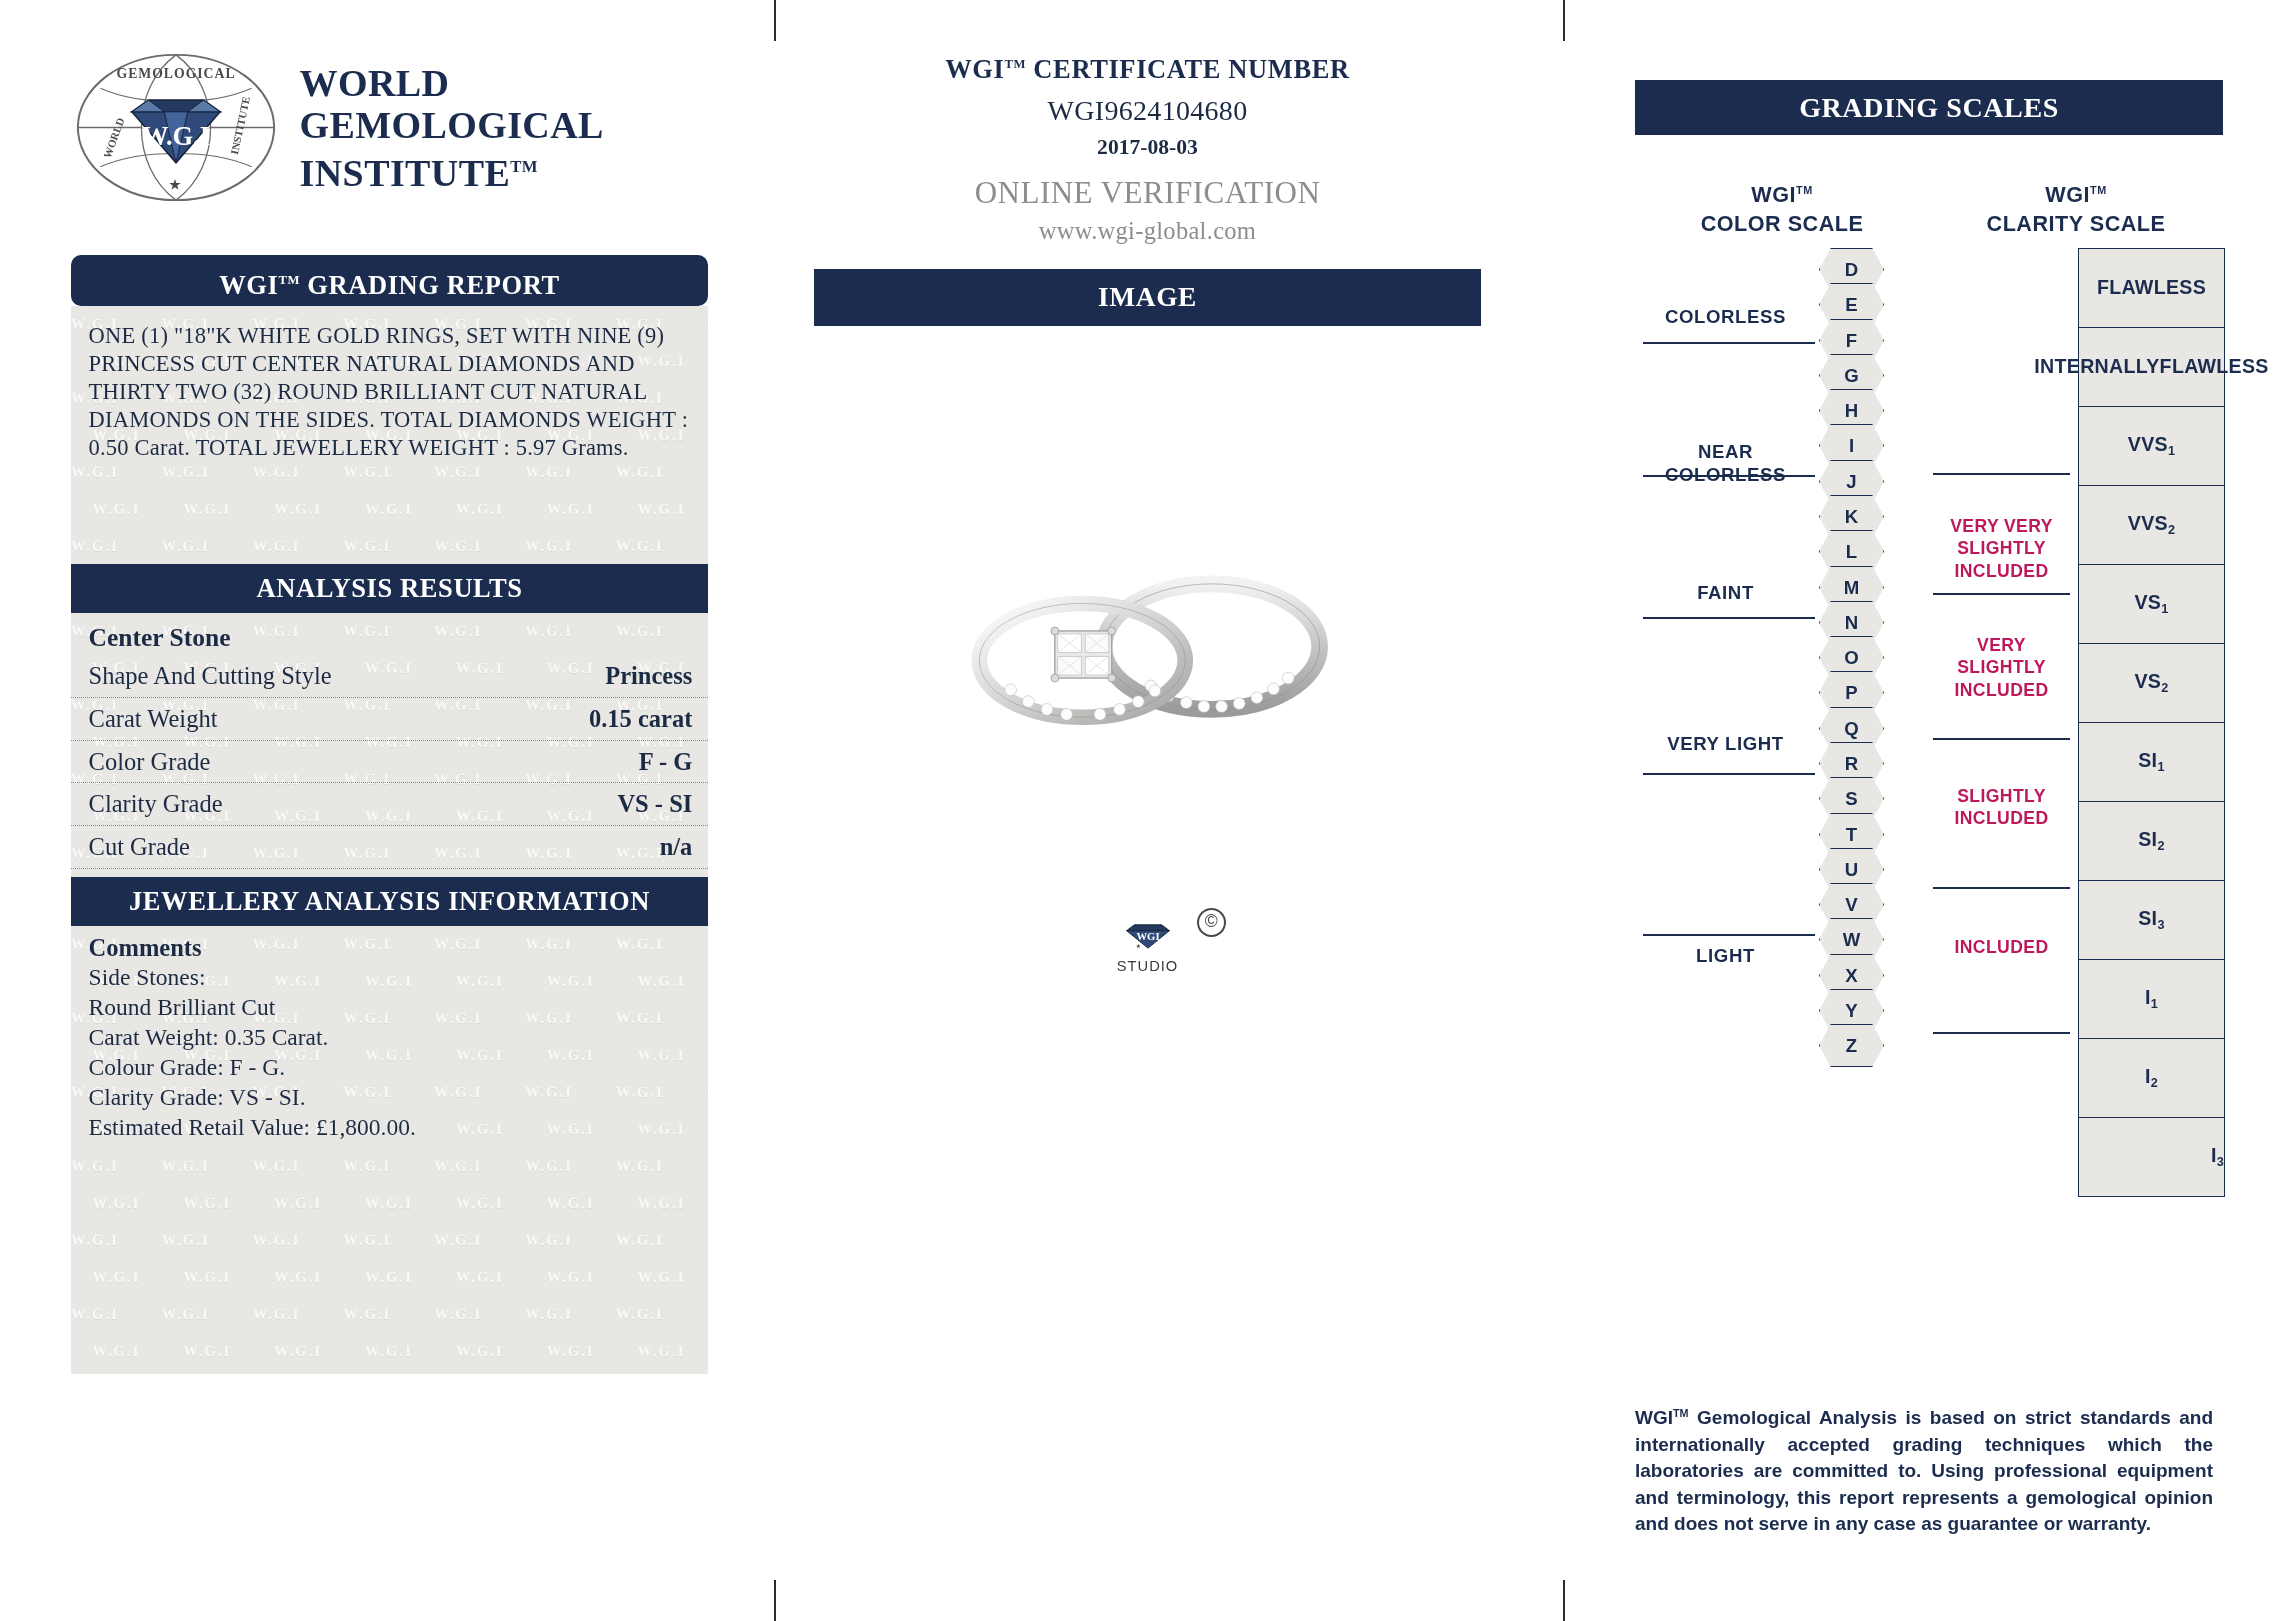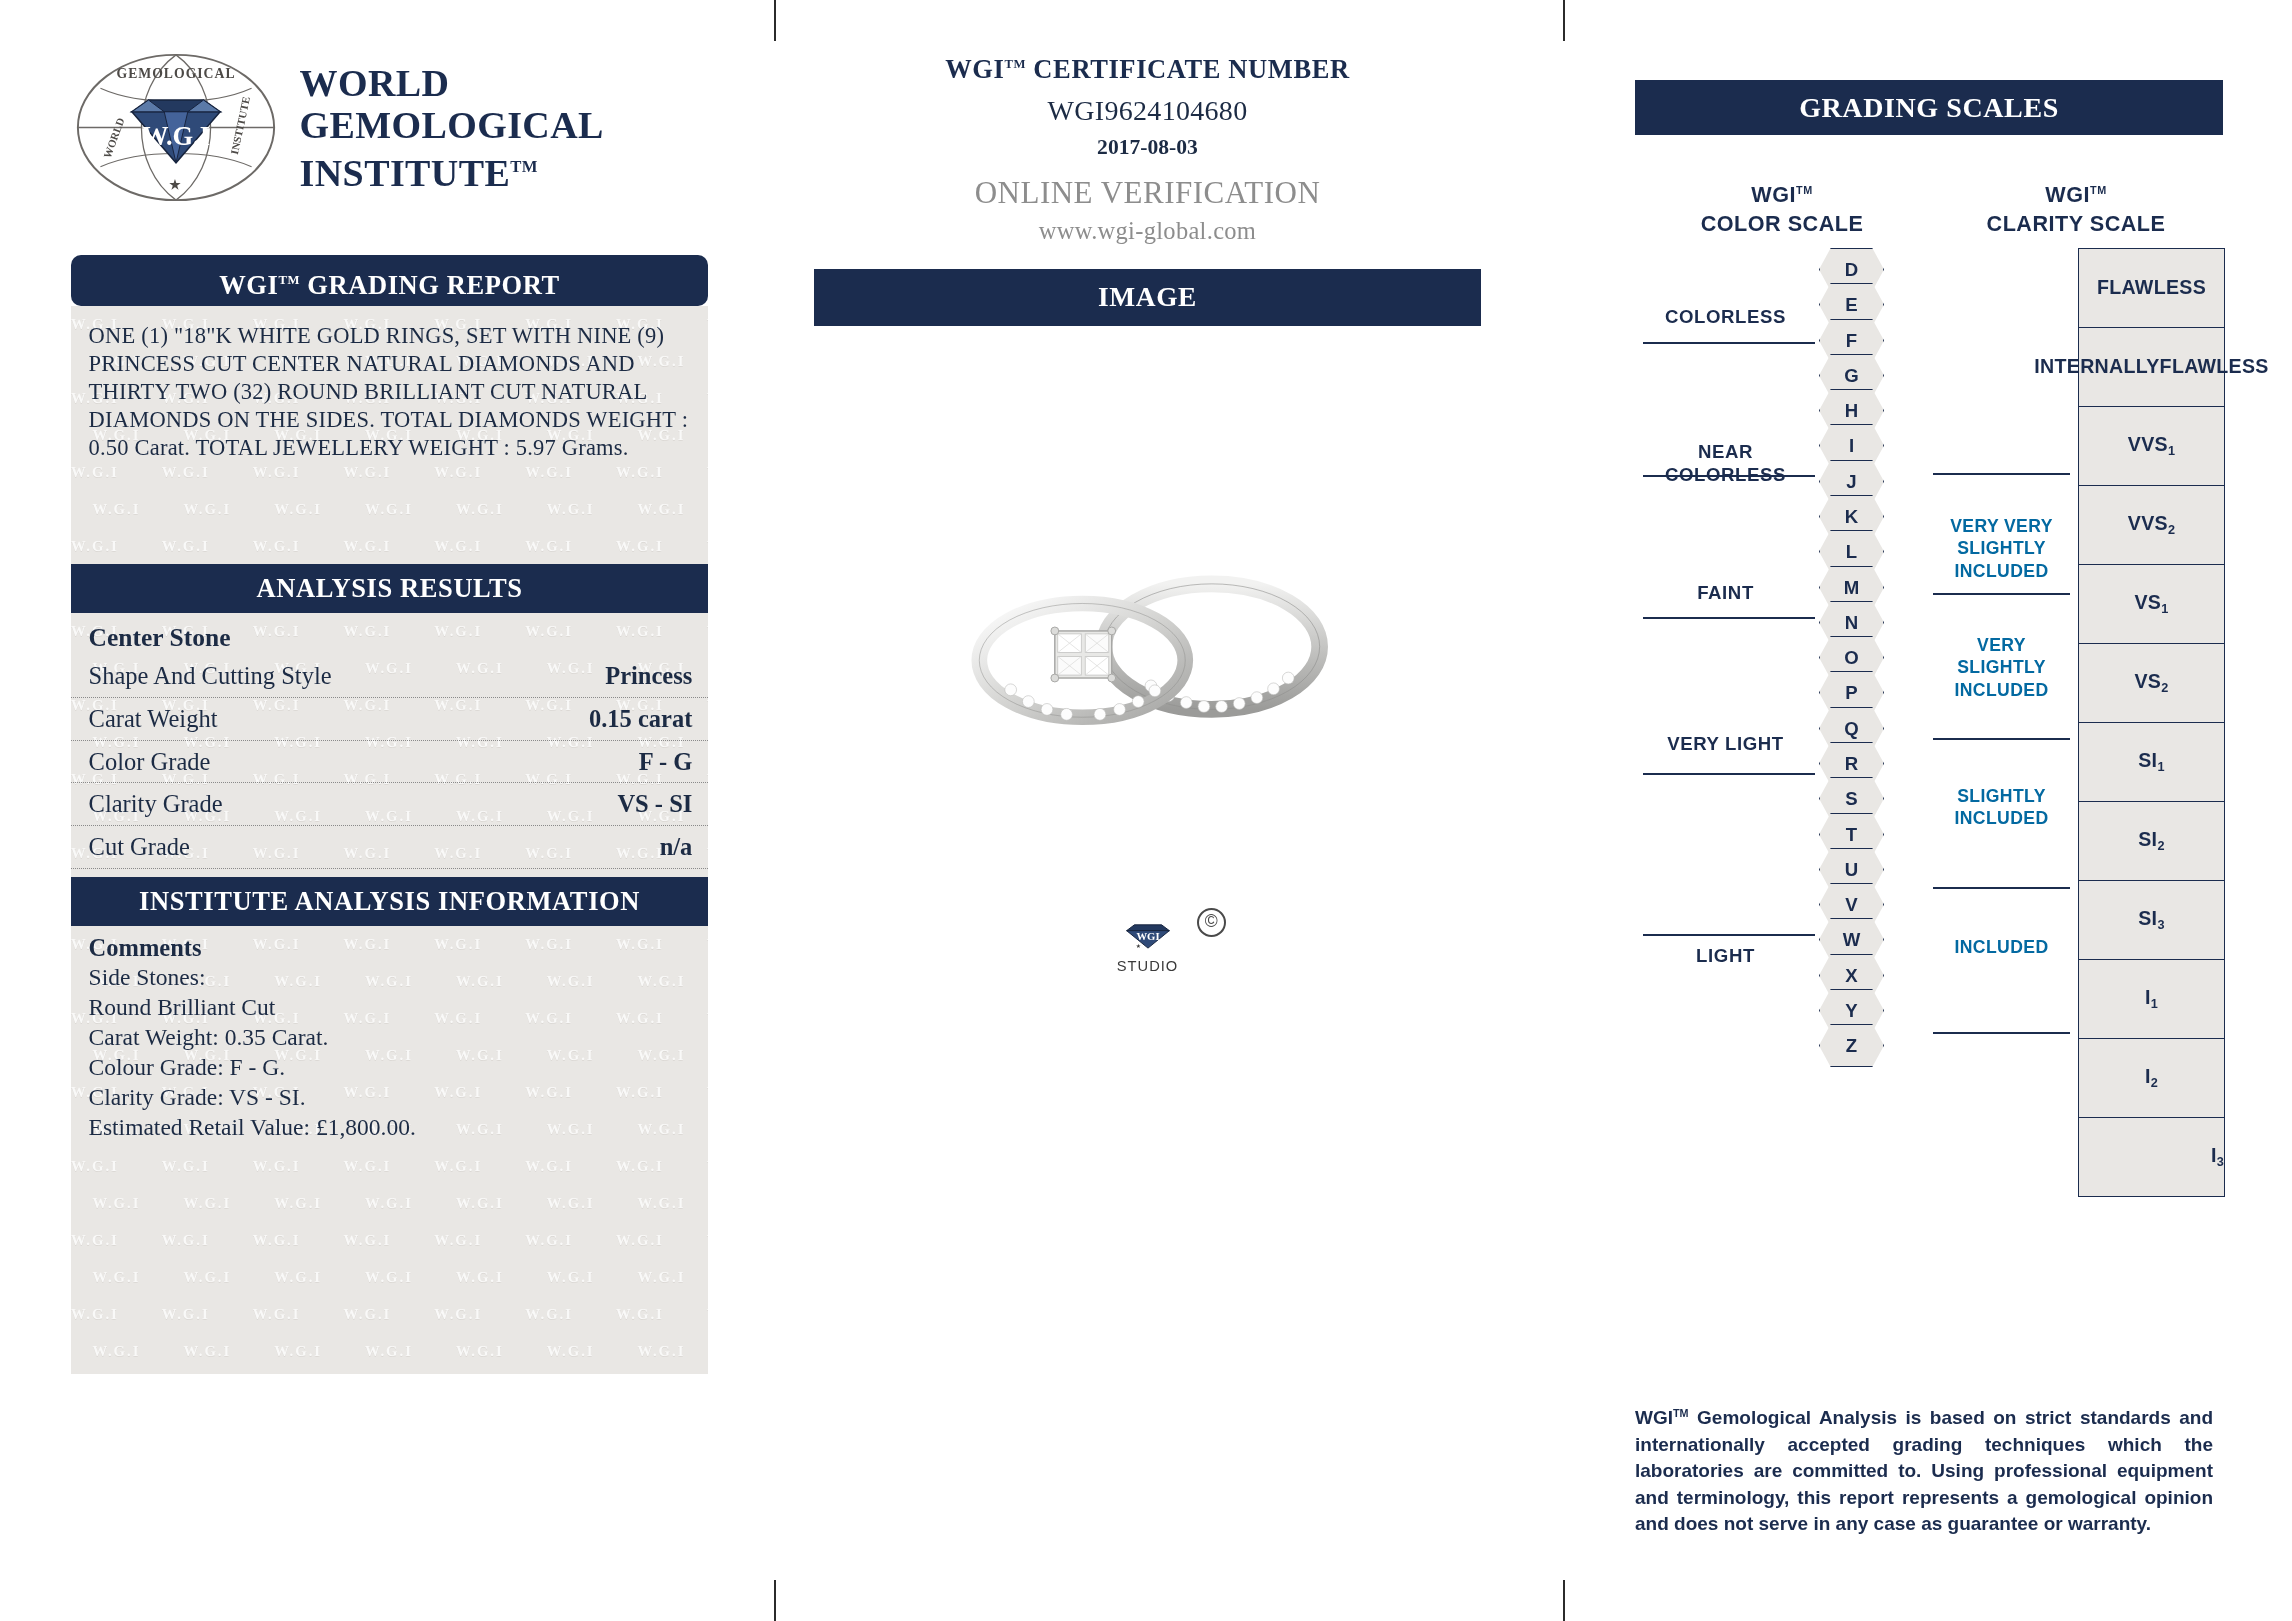--- a/index.html
+++ b/index.html
@@ -347,21 +347,21 @@
     width: 294px;
   }
   .clarity-labels { position: absolute; left: 0; top: 0; width: 145px; }
   .clarity-label {
     position: absolute;
     width: 145px;
     text-align: center;
     font-family: "Liberation Sans", sans-serif;
     font-size: 17.6px;
     font-weight: bold;
-    color: #0369a1;
+    color: #be185d;
     letter-spacing: 0.4px;
     line-height: 22.5px;
   }
   .clarity-div {
     position: absolute;
     left: 3.9px;
     width: 137px;
     height: 2px;
     background: #1b2c4e;
   }
@@ -493,21 +493,21 @@
           <span>Clarity Grade</span>
           <span class="res-val">VS - SI</span>
         </div>
         <div class="res-row">
           <span>Cut Grade</span>
           <span class="res-val">n/a</span>
         </div>
       </div>
     </div>
 
-    <div class="bar bar-addl">INSTITUTE ANALYSIS INFORMATION</div>
+    <div class="bar bar-addl">JEWELLERY ANALYSIS INFORMATION</div>
 
     <div class="watermark-panel">
       <div class="wm-layer">
           <div class="wm-row" style="margin-left:0px"><span>W.G.I</span><span>W.G.I</span><span>W.G.I</span><span>W.G.I</span><span>W.G.I</span><span>W.G.I</span><span>W.G.I</span><span>W.G.I</span></div>
           <div class="wm-row" style="margin-left:21.6px"><span>W.G.I</span><span>W.G.I</span><span>W.G.I</span><span>W.G.I</span><span>W.G.I</span><span>W.G.I</span><span>W.G.I</span></div>
           <div class="wm-row" style="margin-left:0px"><span>W.G.I</span><span>W.G.I</span><span>W.G.I</span><span>W.G.I</span><span>W.G.I</span><span>W.G.I</span><span>W.G.I</span><span>W.G.I</span></div>
           <div class="wm-row" style="margin-left:21.6px"><span>W.G.I</span><span>W.G.I</span><span>W.G.I</span><span>W.G.I</span><span>W.G.I</span><span>W.G.I</span><span>W.G.I</span></div>
           <div class="wm-row" style="margin-left:0px"><span>W.G.I</span><span>W.G.I</span><span>W.G.I</span><span>W.G.I</span><span>W.G.I</span><span>W.G.I</span><span>W.G.I</span><span>W.G.I</span></div>
           <div class="wm-row" style="margin-left:21.6px"><span>W.G.I</span><span>W.G.I</span><span>W.G.I</span><span>W.G.I</span><span>W.G.I</span><span>W.G.I</span><span>W.G.I</span></div>
           <div class="wm-row" style="margin-left:0px"><span>W.G.I</span><span>W.G.I</span><span>W.G.I</span><span>W.G.I</span><span>W.G.I</span><span>W.G.I</span><span>W.G.I</span><span>W.G.I</span></div>

